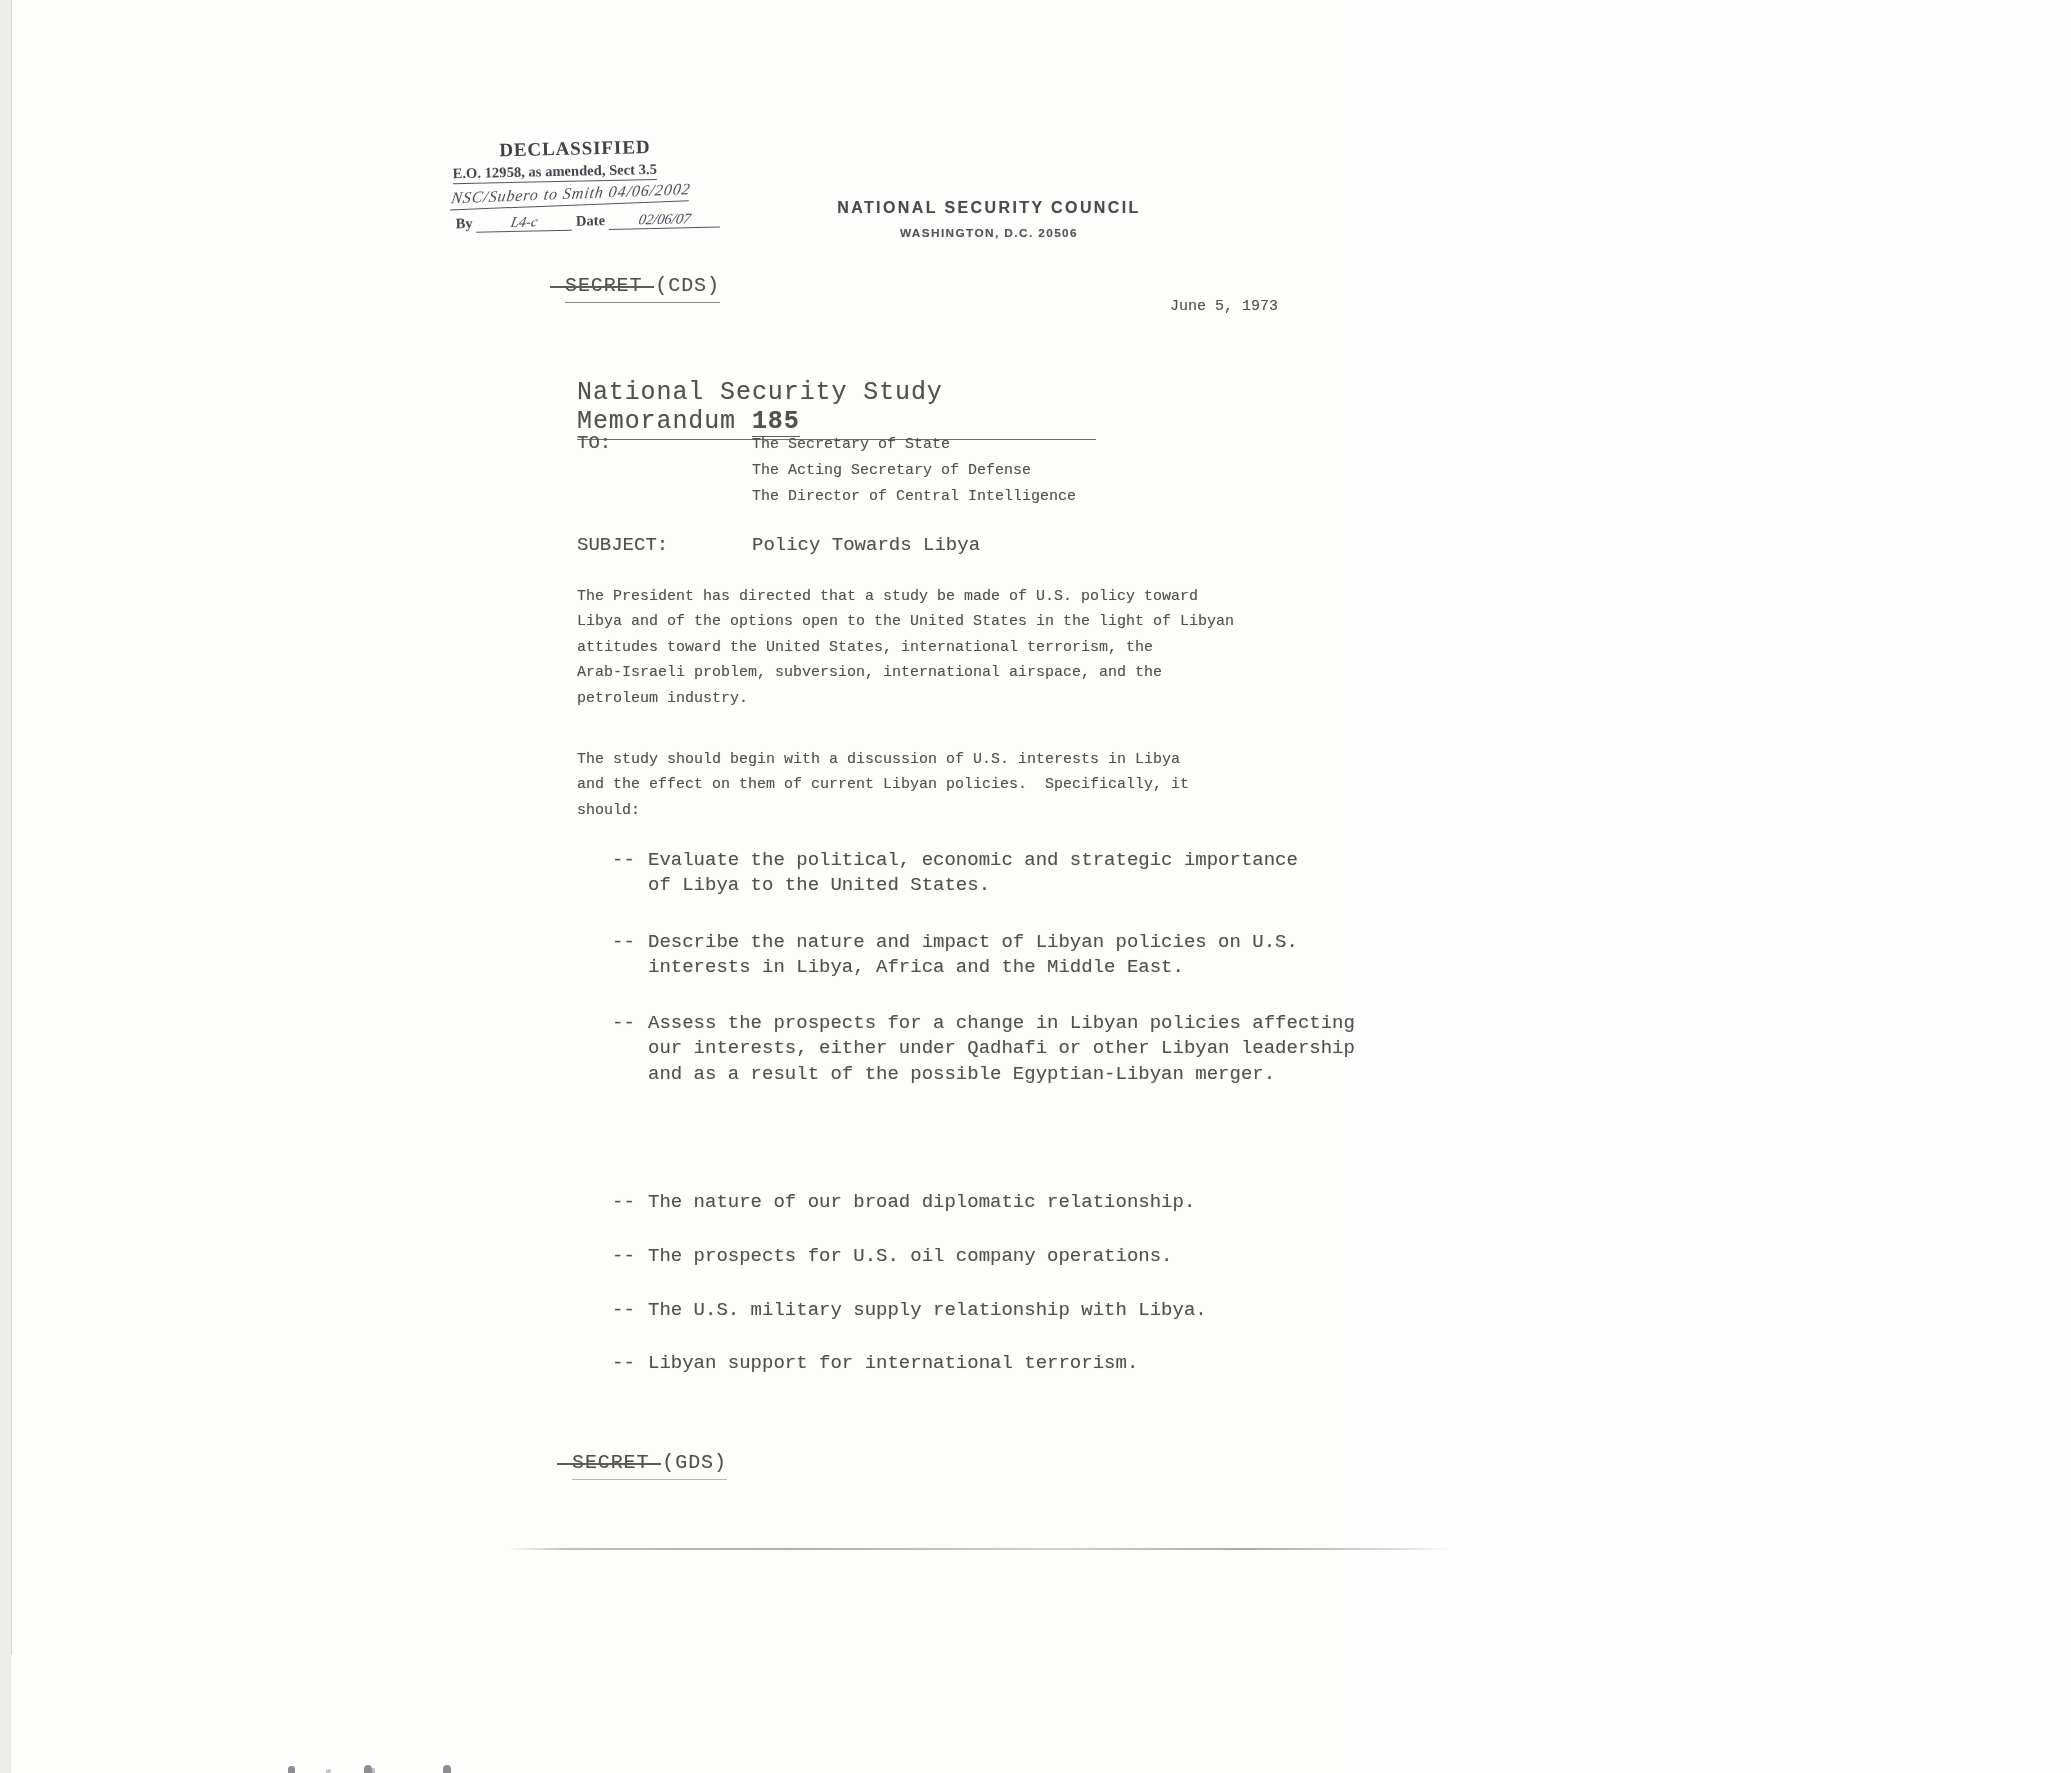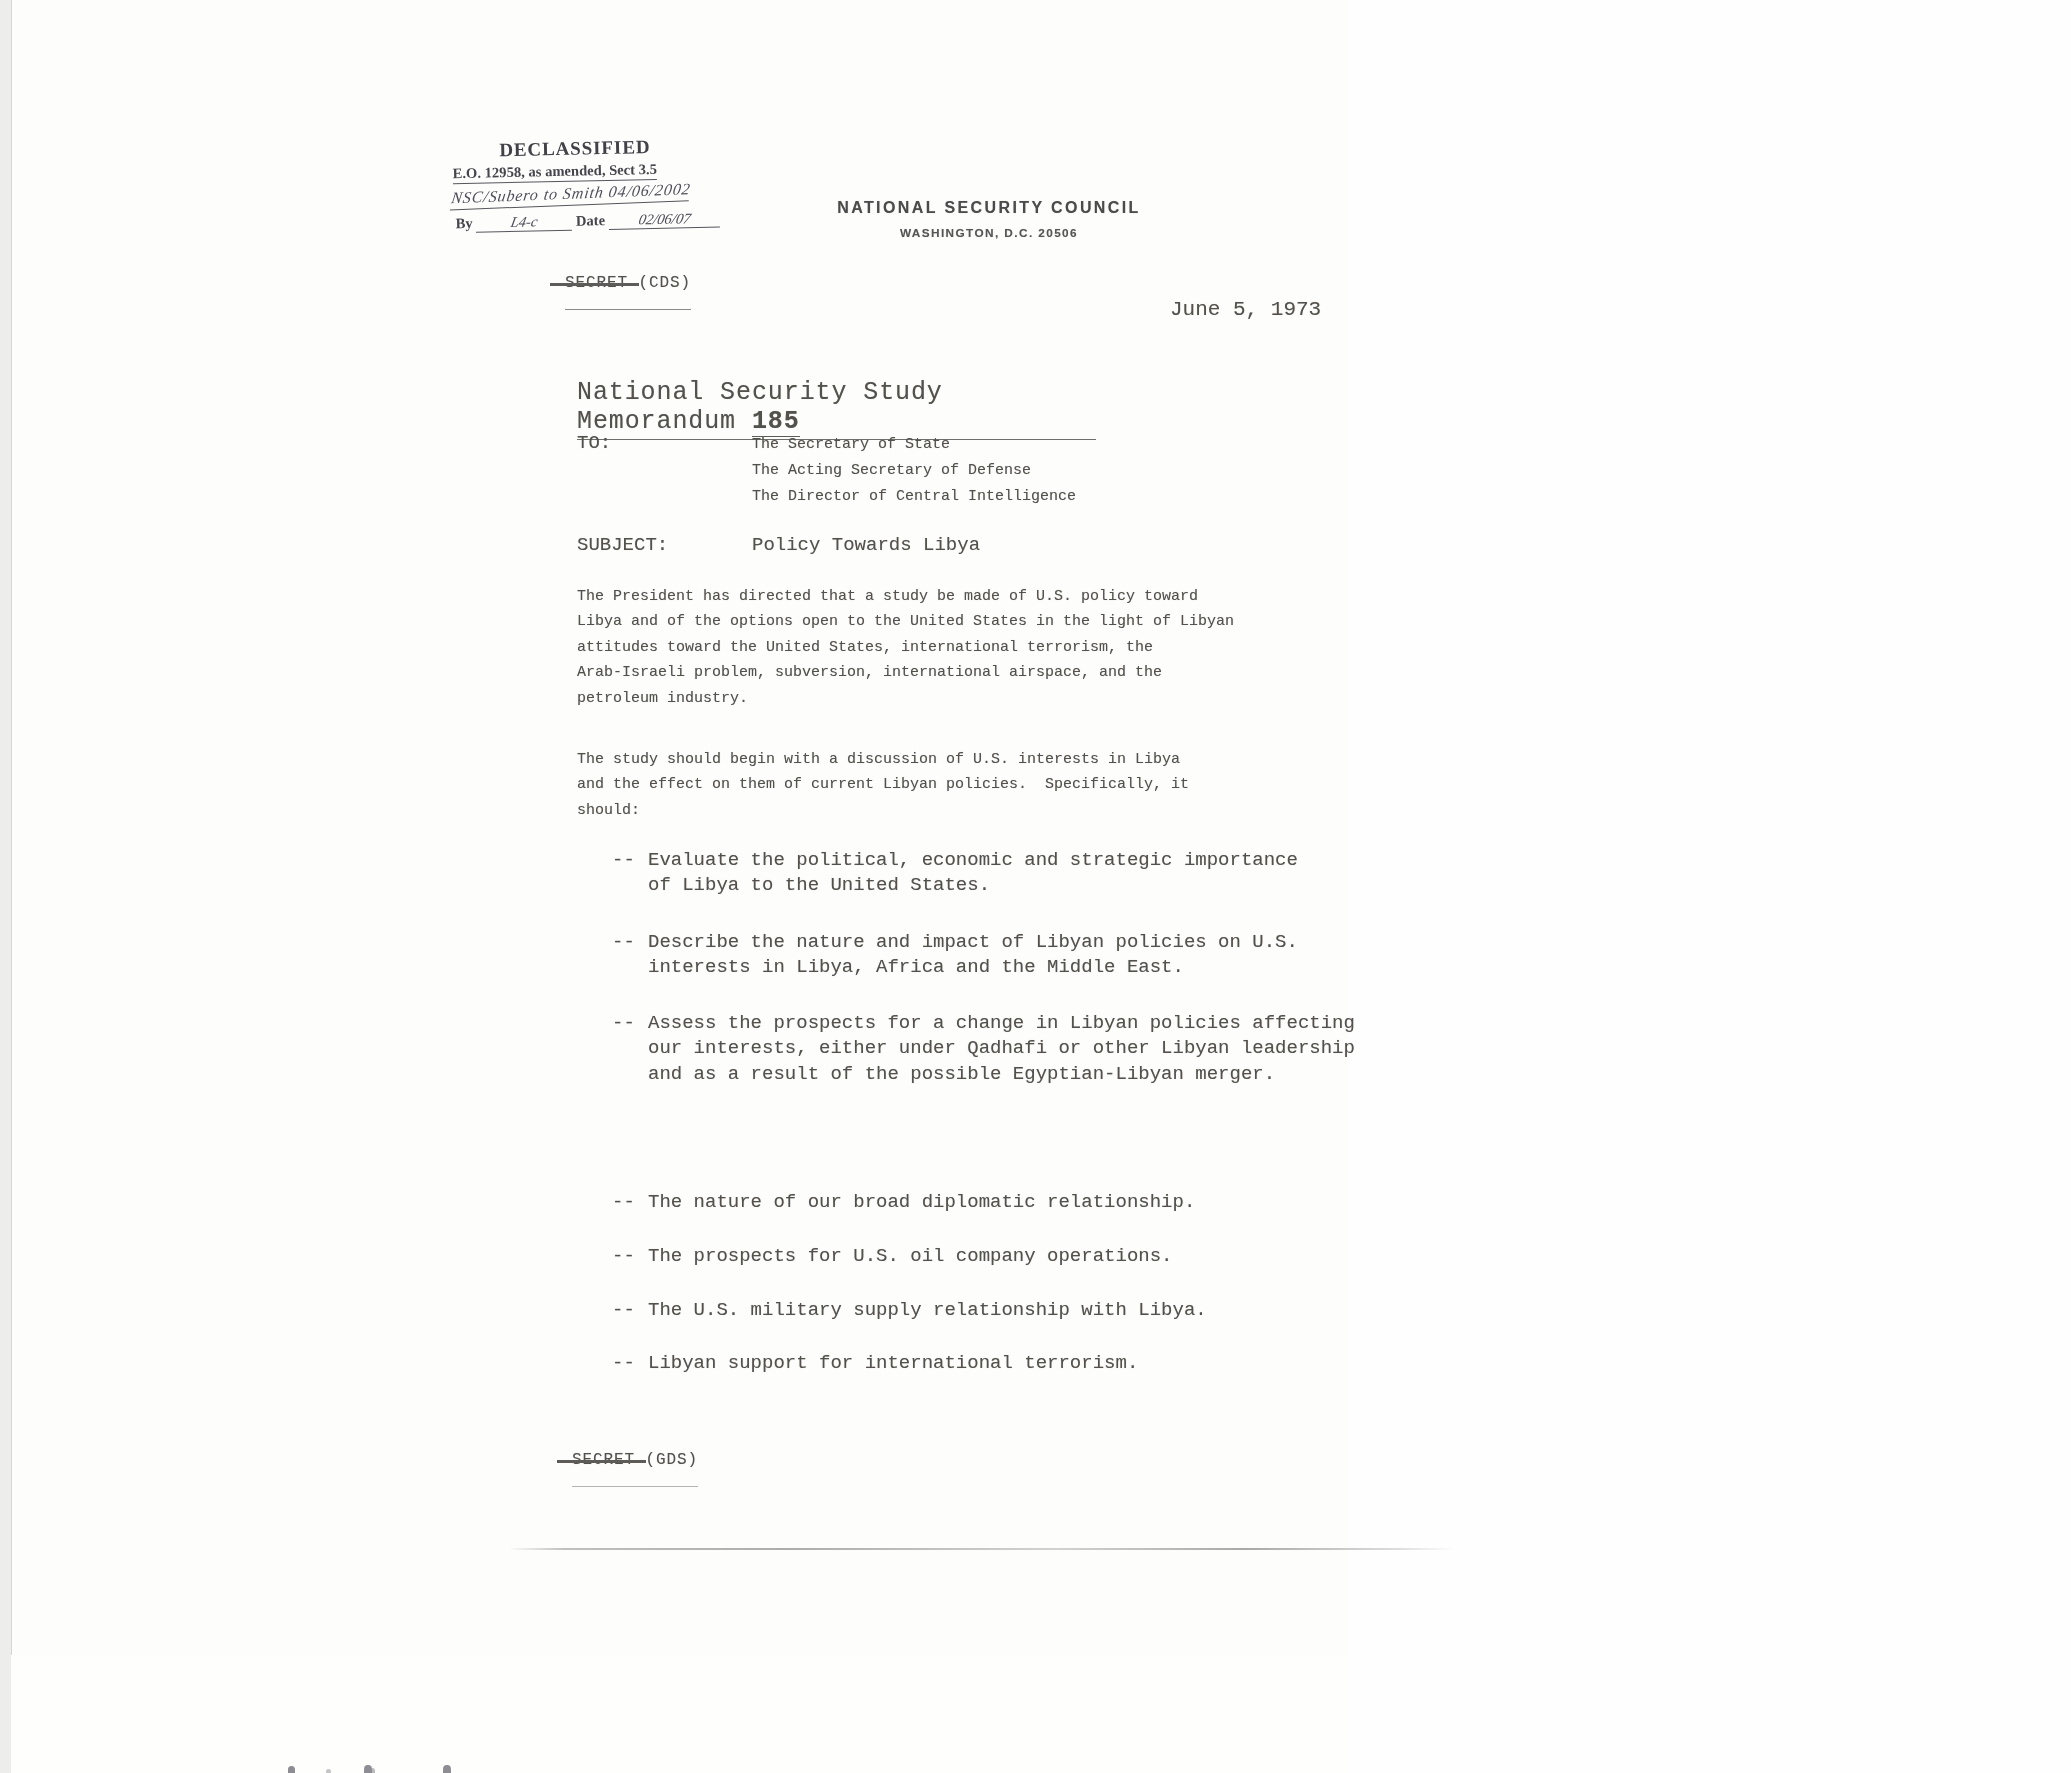--- a/index.html
+++ b/index.html
@@ -25,27 +25,27 @@
   .stamp .l4{position:absolute;left:3.8px;top:75px;font-family:"Liberation Serif",serif;font-size:14.6px;font-weight:bold;color:#47454c;}
   .hand{font-family:"Liberation Serif",serif;font-style:italic;font-weight:normal;transform:skewX(-12deg);display:inline-block;color:#4e4c58;}
   .blank{display:inline-block;border-bottom:1.9px solid #56545c;text-align:center;}
 
   
   .letterhead{position:absolute;left:810px;top:199px;width:358px;text-align:center;color:#4b4b4b;}
   .letterhead .agency{font-family:"Liberation Sans",sans-serif;font-weight:bold;font-size:16px;letter-spacing:2.4px;text-shadow:0 0 0.9px rgba(75,75,75,.4);}
   .letterhead .address{margin-top:8.5px;font-family:"Liberation Sans",sans-serif;font-weight:bold;font-size:11.8px;letter-spacing:1.4px;color:#565656;text-shadow:0 0 0.9px rgba(86,86,86,.4);}
 
   
-  .classif{position:absolute;font-size:16px;letter-spacing:0.9px;padding-bottom:17px;border-bottom:1.9px solid #8b8a86;}
+  .classif{position:absolute;font-size:20px;letter-spacing:0.9px;padding-bottom:5px;border-bottom:1.9px solid #8b8a86;}
   .classif .struck{position:relative;display:inline-block;}
   .classif .struck::after{content:"";position:absolute;left:-15px;right:-11.3px;top:52%;height:2.4px;background:#5e5c58;}
   .classif-top{left:565px;top:274px;}
   .classif-bottom{left:572px;top:1451px;border-bottom-color:#b5b4b0;}
 
-  .dateline{left:1170px;top:298px;font-size:21px;}
+  .dateline{left:1170px;top:298px;font-size:15px;}
 
   
   .title{left:577px;top:378px;font-size:25px;letter-spacing:0.9px;border-bottom:1.9px solid #6f6e6a;padding-bottom:2.8px;width:519px;}
   .title .num{font-weight:bold;border-bottom:1.9px solid #5e5c58;}
 
   .label-col{font-size:19px;}
   .body-text{font-size:15px;line-height:25.4px;}
 
   .to-label{left:577px;top:432px;}
   .to-list{left:752px;top:432px;line-height:26px;}

